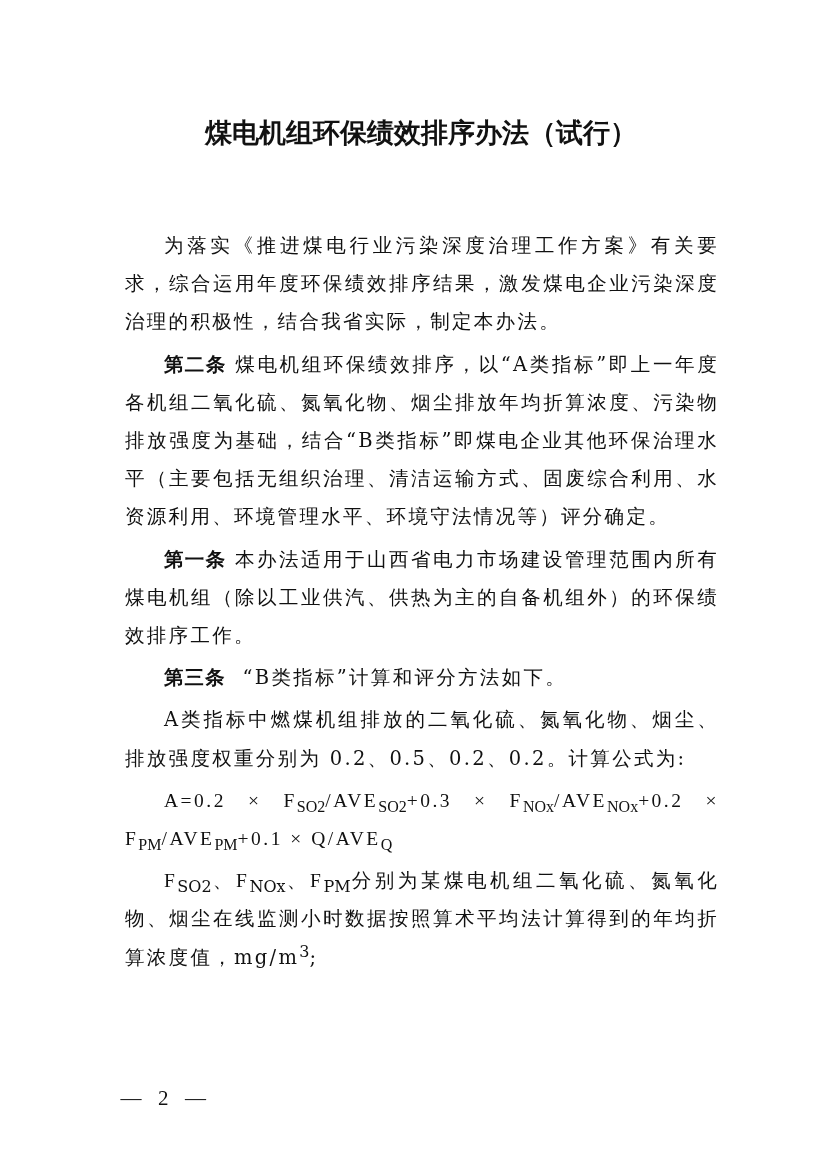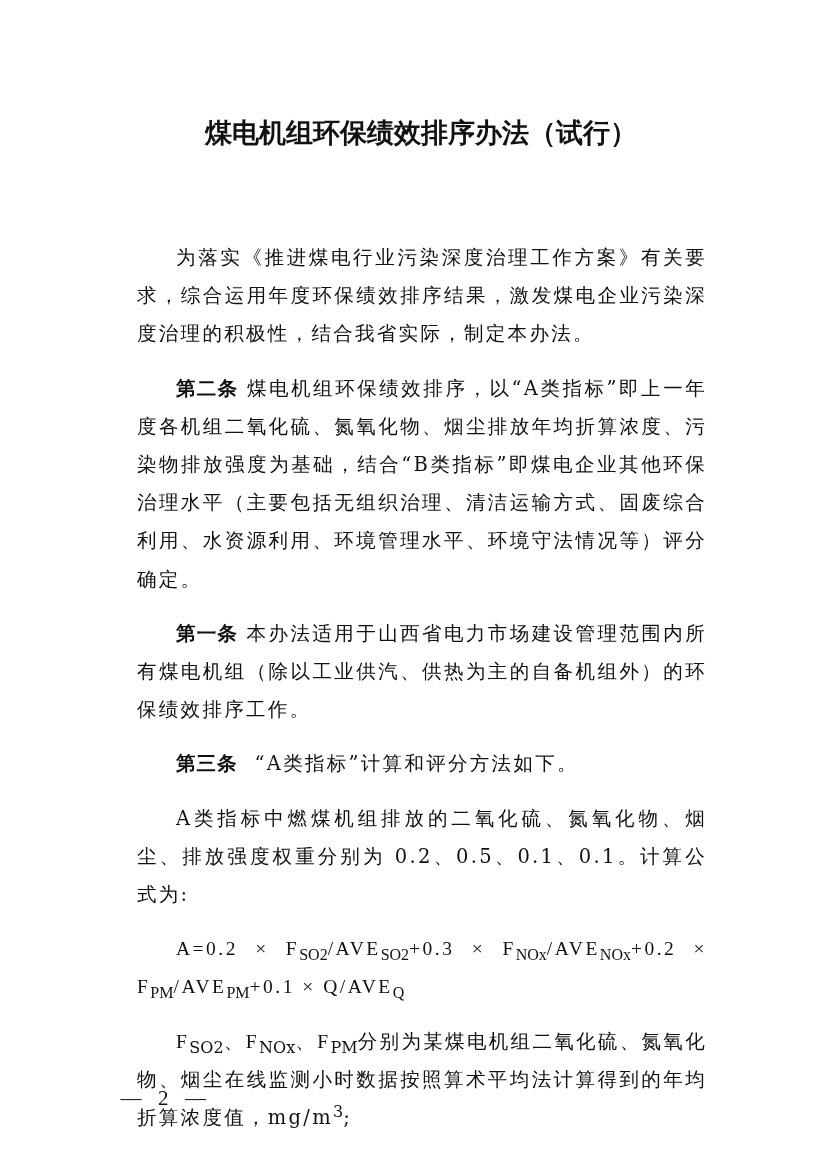--- a/index.html
+++ b/index.html
@@ -37,21 +37,21 @@
       position: absolute;
       left: 113px;
       top: 223px;
       width: 602px;
       font-size: 19.5px;
       line-height: 38.2px;
       letter-spacing: 2.3px;
       text-align: justify;
     }
     .para {
-      margin: 16px;
+      margin: 4px;
       text-indent: 2em;
     }
     .article-label {
       font-weight: bold;
       letter-spacing: 1px;
     }
     .formula {
       font-family: "Liberation Serif", "DejaVu Serif", serif;
       letter-spacing: 2.5px;
     }
@@ -81,23 +81,23 @@
   <div class="title">煤电机组环保绩效排序办法（试行）</div>
 
   <div class="body-text">
 
     <p class="para">为落实《推进煤电行业污染深度治理工作方案》有关要求，综合运用年度环保绩效排序结果，激发煤电企业污染深度治理的积极性，结合我省实际，制定本办法。</p>
 
     <p class="para"><span class="article-label">第二条</span>&nbsp;<span>煤电机组环保绩效排序，以“A类指标”即上一年度各机组二氧化硫、氮氧化物、烟尘排放年均折算浓度、污染物排放强度为基础，结合“B类指标”即煤电企业其他环保治理水平（主要包括无组织治理、清洁运输方式、固废综合利用、水资源利用、环境管理水平、环境守法情况等）评分确定。</span></p>
 
     <p class="para"><span class="article-label">第一条</span>&nbsp;<span>本办法适用于山西省电力市场建设管理范围内所有煤电机组（除以工业供汽、供热为主的自备机组外）的环保绩效排序工作。</span></p>
 
-    <p class="para"><span class="article-label">第三条</span>&nbsp;&nbsp;<span>“A类指标”计算和评分方法如下。</span></p>
+    <p class="para"><span class="article-label">第三条</span>&nbsp;&nbsp;<span>“B类指标”计算和评分方法如下。</span></p>
 
-    <p class="para">A类指标中燃煤机组排放的二氧化硫、氮氧化物、烟尘、排放强度权重分别为 0.2、0.5、0.1、0.1。计算公式为:</p>
+    <p class="para">A类指标中燃煤机组排放的二氧化硫、氮氧化物、烟尘、排放强度权重分别为 0.2、0.5、0.2、0.2。计算公式为:</p>
 
     <p class="para formula"><span>A=</span><span>0.2 × F</span><sub>SO2</sub><span>/AVE</span><sub>SO2</sub><span>+0.3 × F</span><sub>NOx</sub><span>/AVE</span><sub>NOx</sub><span>+0.2 × F</span><sub>PM</sub><span>/AVE</span><sub>PM</sub><span>+0.1 × Q/AVE</span><sub>Q</sub></p>
 
 
     <p class="para"><span class="formula">F</span><sub>SO2</sub><span class="formula">、F</span><sub>NOx</sub><span class="formula">、F</span><sub>PM</sub><span>分别为某煤电机组二氧化硫、氮氧化物、烟尘在线监测小时数据按照算术平均法计算得到的年均折算浓度值，mg/m</span><sup>3</sup><span>;</span></p>
 
   </div>
 
   <div class="page-number">
     <span class="dash">—</span><span class="num">2</span><span class="dash">—</span>

